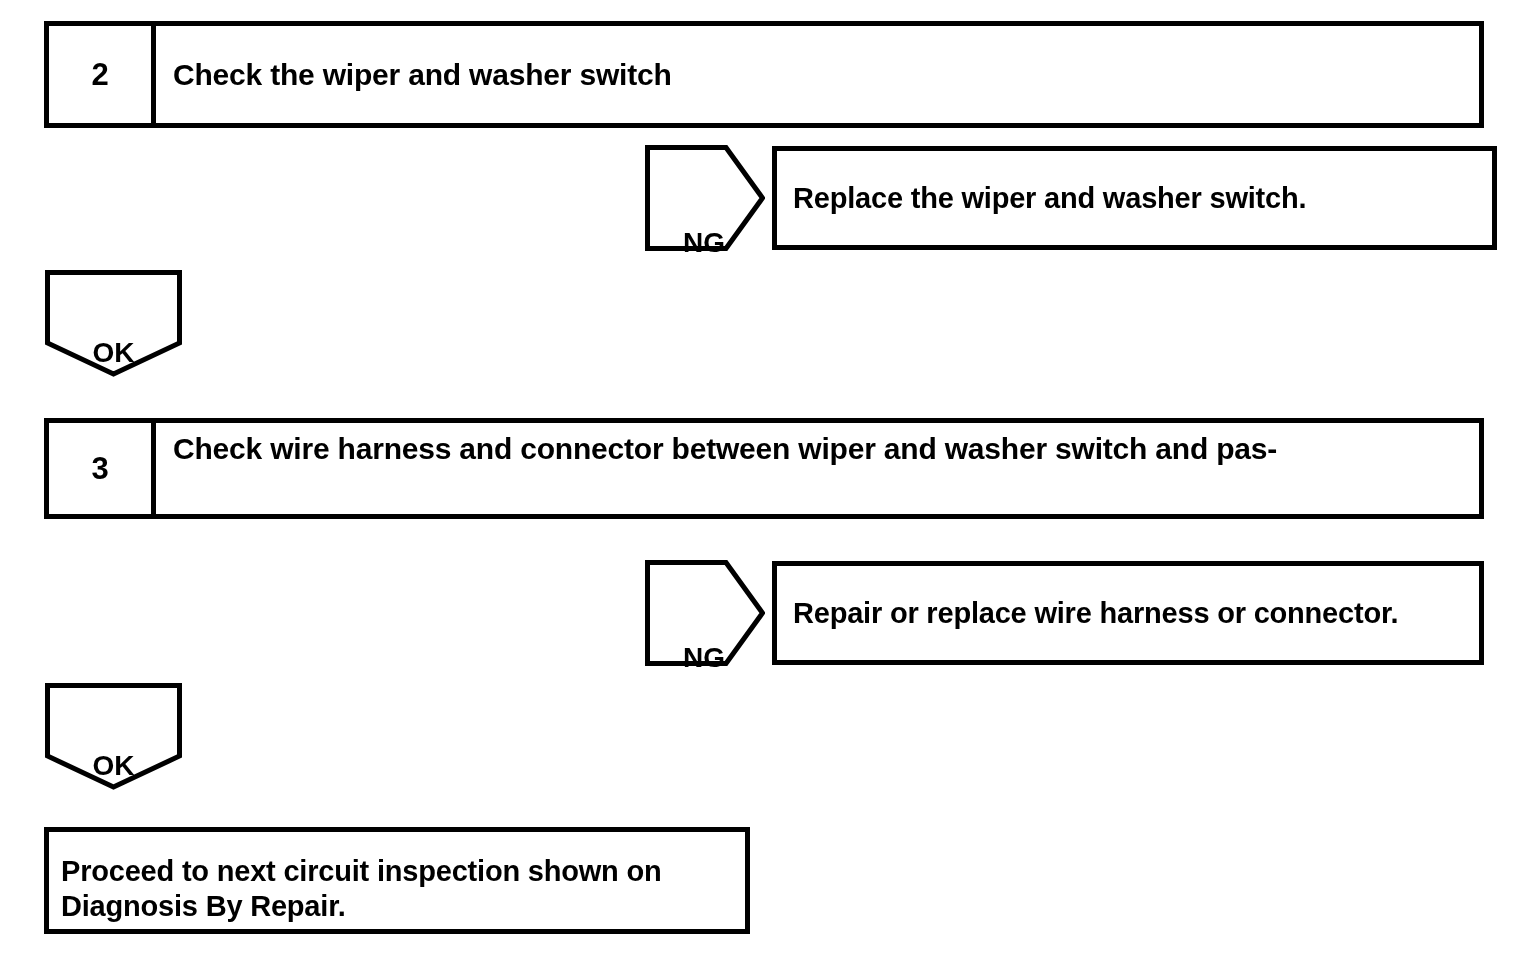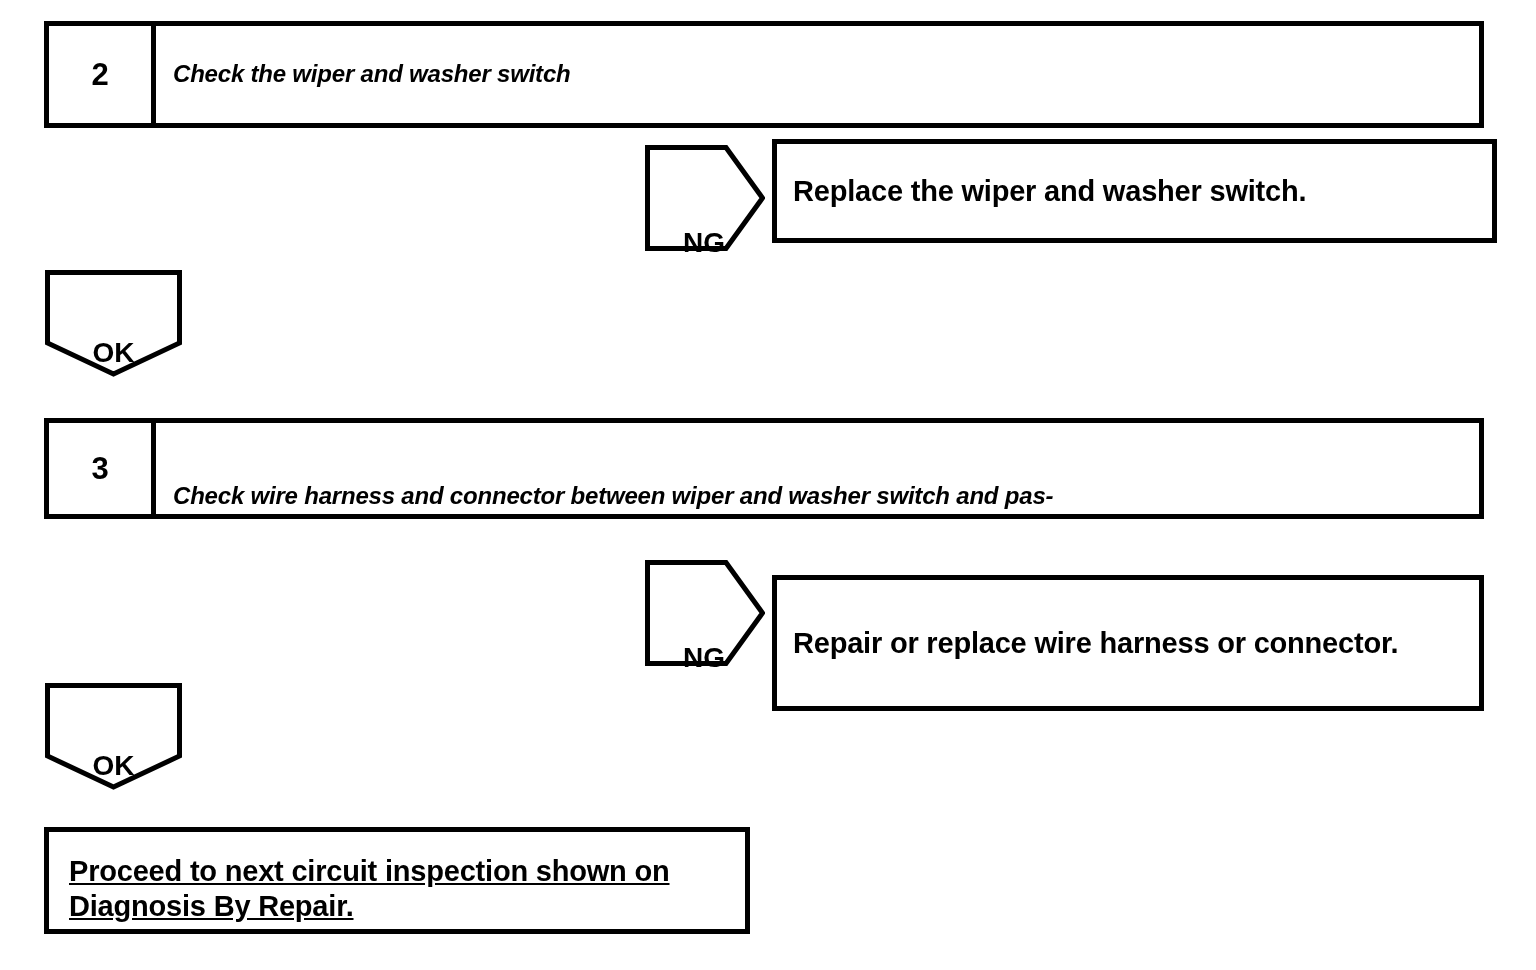--- a/index.html
+++ b/index.html
@@ -37,25 +37,24 @@
     font-size: 31px;
     font-weight: bold;
     letter-spacing: 0px;
   }
   .step-text {
     flex: 1 1 auto;
     display: flex;
     align-items: center;
     padding-left: 17px;
     padding-right: 10px;
-    font-size: 24px;
+    font-size: 30px;
     font-weight: bold;
     line-height: 1.18;
     letter-spacing: -0.2px;
-    font-style: italic;
   }
 
   
   .result-box {
     position: absolute;
     box-sizing: border-box;
     border: 5px solid #000;
     background: #fff;
     display: flex;
     align-items: center;
@@ -114,50 +113,50 @@
     <div class="step-text">Check the wiper and washer switch</div>
   </div>
 
   <div class="flag flag-right" style="left:645px; top:145px; width:120px; height:106px;">
     <svg width="120" height="106" viewBox="0 0 120 106">
       <polygon points="2.5,2.5 81,2.5 117.5,53 81,103.5 2.5,103.5" fill="#ffffff" stroke="#000000" stroke-width="5" stroke-linejoin="miter"></polygon>
     </svg>
     <span class="flag-label">NG</span>
   </div>
 
-  <div class="result-box" style="left:772px; top:139px; width:725px; height:104px;">Replace the wiper and washer switch.</div>
+  <div class="result-box" style="left:772px; top:146px; width:725px; height:104px;">Replace the wiper and washer switch.</div>
 
   <div class="flag flag-down" style="left:45px; top:270px; width:137px; height:107px;">
     <svg width="137" height="107" viewBox="0 0 137 107">
       <polygon points="2.5,2.5 134.5,2.5 134.5,73 68.5,104 2.5,73" fill="#ffffff" stroke="#000000" stroke-width="5" stroke-linejoin="miter"></polygon>
     </svg>
     <span class="flag-label">OK</span>
   </div>
 
   <div class="step-box" style="left:44px; top:418px; width:1440px; height:101px;">
     <div class="step-num">3</div>
-    <div class="step-text" style="display:block; padding-top:14px;margin-top:45px;">
+    <div class="step-text" style="display:block; padding-top:8px;">
       <div>Check wire harness and connector between wiper and washer switch and pas-</div>
     </div>
   </div>
 
   <div class="flag flag-right" style="left:645px; top:560px; width:120px; height:106px;">
     <svg width="120" height="106" viewBox="0 0 120 106">
       <polygon points="2.5,2.5 81,2.5 117.5,53 81,103.5 2.5,103.5" fill="#ffffff" stroke="#000000" stroke-width="5" stroke-linejoin="miter"></polygon>
     </svg>
     <span class="flag-label">NG</span>
   </div>
 
-  <div class="result-box" style="left:772px; top:575px; width:712px; height:136px;">Repair or replace wire harness or connector.</div>
+  <div class="result-box" style="left:772px; top:561px; width:712px; height:104px;">Repair or replace wire harness or connector.</div>
 
   <div class="flag flag-down" style="left:45px; top:683px; width:137px; height:107px;">
     <svg width="137" height="107" viewBox="0 0 137 107">
       <polygon points="2.5,2.5 134.5,2.5 134.5,73 68.5,104 2.5,73" fill="#ffffff" stroke="#000000" stroke-width="5" stroke-linejoin="miter"></polygon>
     </svg>
     <span class="flag-label">OK</span>
   </div>
 
-  <div class="result-box" style="left:44px; top:827px; width:706px; height:107px; display:block; padding-top:22px; padding-left:20px;text-decoration:underline;">
+  <div class="result-box" style="left:44px; top:827px; width:706px; height:107px; display:block; padding-top:22px; padding-left:12px;">
     <div>Proceed to next circuit inspection shown on</div>
     <div>Diagnosis By Repair.</div>
   </div>
 
 </div>
 
 </body></html>

